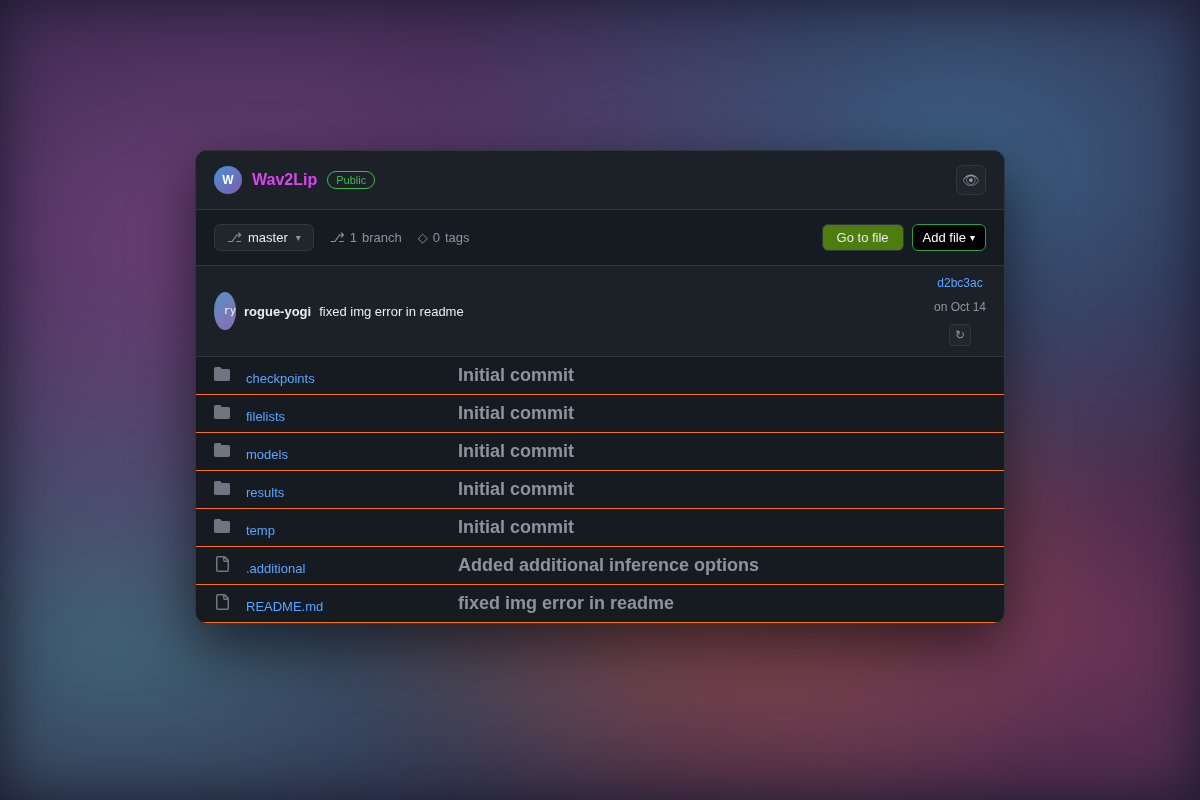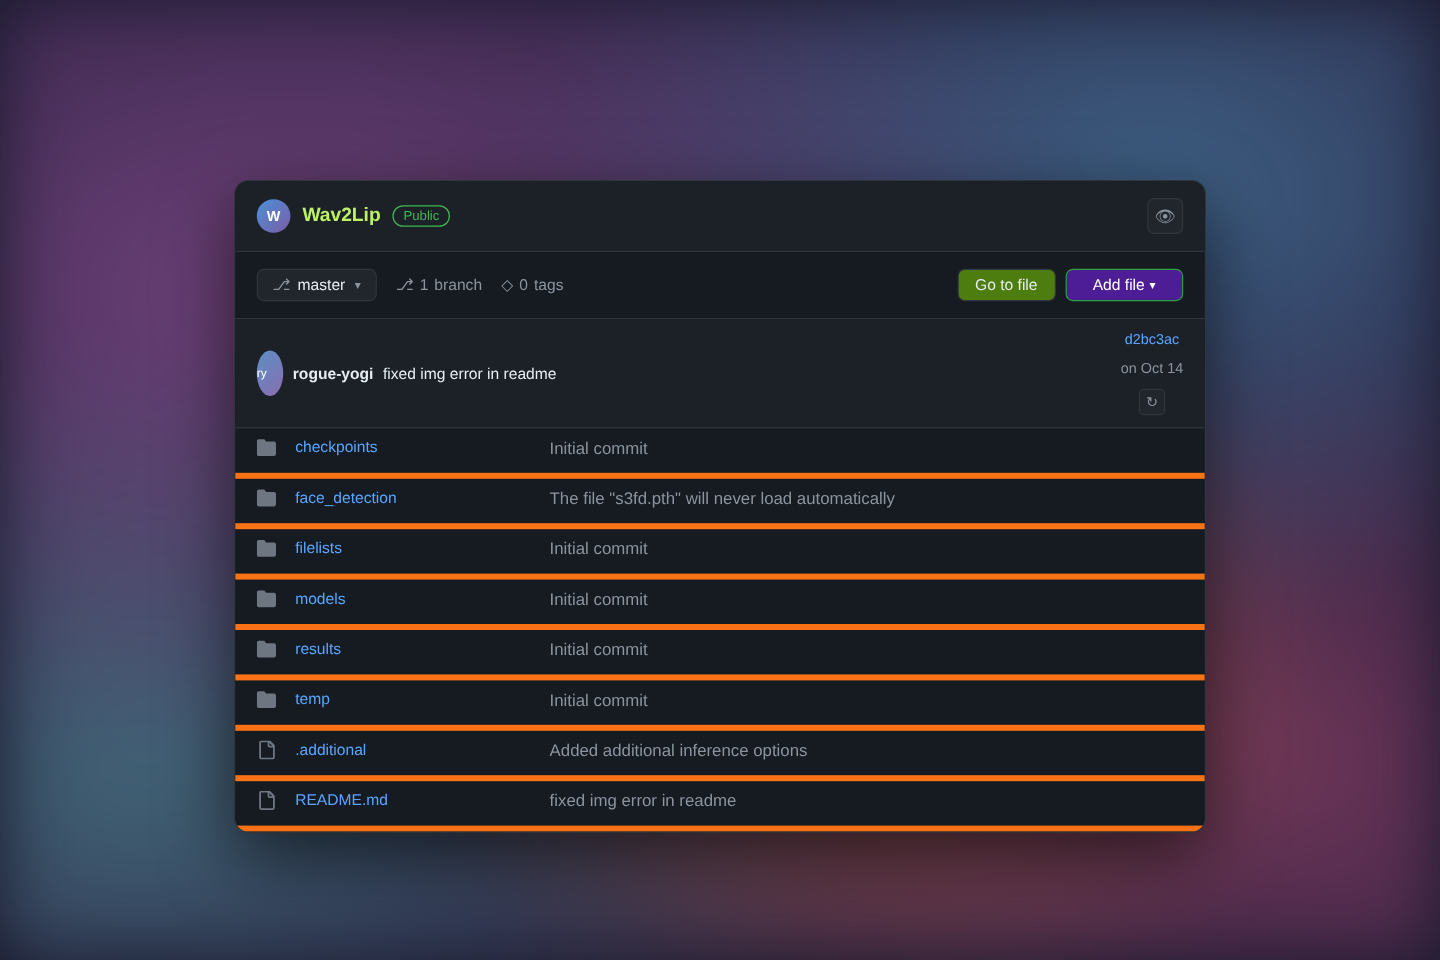--- a/index.html
+++ b/index.html
@@ -61,21 +61,21 @@
       background: linear-gradient(135deg, #4a90d9, #7b5ea7);
       display: flex;
       align-items: center;
       justify-content: center;
       font-size: 12px;
       color: white;
       font-weight: bold;
     }
 
     .repo-name {
-      color: #bef264;
+      color: #d946ef;
       font-size: 16px;
       font-weight: 600;
     }
 
     .badge-public {
       background: transparent;
       border: 1px solid #3fb950;
       color: #3fb950;
       font-size: 11px;
       padding: 2px 8px;
@@ -158,24 +158,24 @@
       padding: 5px 14px;
       color: #e6edf3;
       font-size: 13px;
       cursor: pointer;
     }
 
     .btn-add {
       display: flex;
       align-items: center;
       gap: 4px;
-      background: #4c1d95;
+      background: #000000;
       border: 1px solid #2ea043;
       border-radius: 6px;
-      padding: 5px 22px;
+      padding: 5px 10px;
       color: #ffffff;
       font-size: 13px;
       cursor: pointer;
     }
 
     .btn-add-arrow {
       font-size: 10px;
     }
 
     
@@ -194,23 +194,24 @@
       gap: 8px;
     }
 
     .commit-avatar {
       width: 22px;
       height: 38px;
       border-radius: 50%;
       background: linear-gradient(135deg, #5a8fc4, #8a6db0);
       display: flex;
       align-items: center;
-      justify-content: flex-start;
+      justify-content: flex-end;
       font-size: 10px;
       color: white;
+      font-family: Liberation Mono, monospace;
     }
 
     .commit-author {
       color: #e6edf3;
       font-size: 13px;
       font-weight: 600;
       text-align: center;
     }
 
     .commit-message {
@@ -246,45 +247,46 @@
       color: #8b949e;
     }
 
     
     .file-table {
       width: 100%;
     }
 
     .file-row {
       display: flex;
-      align-items: flex-start;
+      align-items: flex-end;
       padding: 8px 18px;
-      border-bottom: 5px solid #f97316;
+      border-bottom: 1px solid #f97316;
       gap: 12px;
     }
 
     .file-icon {
       color: #6e7681;
       font-size: 16px;
       width: 20px;
       flex-shrink: 0;
     }
 
     .file-name {
       color: #58a6ff;
       font-size: 13px;
       width: 200px;
       flex-shrink: 0;
       cursor: pointer;
     }
 
     .file-commit {
       color: #8b949e;
-      font-size: 14px;
+      font-size: 18px;
       flex: 1;
+      font-weight: bold;
     }
   </style>
 </head>
 <body>
 
 <div class="bg"></div>
 
 <div class="window">
 
   <div class="header">
@@ -355,29 +357,20 @@
       </span>
       <span class="file-name">checkpoints</span>
       <span class="file-commit">Initial commit</span>
     </div>
       <div class="file-row">
       <span class="file-icon">
         <svg width="16" height="16" viewBox="0 0 16 16" fill="#6e7681" xmlns="http://www.w3.org/2000/svg">
       <path d="M1.75 1A1.75 1.75 0 000 2.75v10.5C0 14.216.784 15 1.75 15h12.5A1.75 1.75 0 0016 13.25v-8.5A1.75 1.75 0 0014.25 3h-6.5L6.25 1H1.75z"></path>
     </svg>
       </span>
-      <span class="file-name">face_detection</span>
-      <span class="file-commit">The file "s3fd.pth" will never load automatically</span>
-    </div>
-      <div class="file-row">
-      <span class="file-icon">
-        <svg width="16" height="16" viewBox="0 0 16 16" fill="#6e7681" xmlns="http://www.w3.org/2000/svg">
-      <path d="M1.75 1A1.75 1.75 0 000 2.75v10.5C0 14.216.784 15 1.75 15h12.5A1.75 1.75 0 0016 13.25v-8.5A1.75 1.75 0 0014.25 3h-6.5L6.25 1H1.75z"></path>
-    </svg>
-      </span>
       <span class="file-name">filelists</span>
       <span class="file-commit">Initial commit</span>
     </div>
       <div class="file-row">
       <span class="file-icon">
         <svg width="16" height="16" viewBox="0 0 16 16" fill="#6e7681" xmlns="http://www.w3.org/2000/svg">
       <path d="M1.75 1A1.75 1.75 0 000 2.75v10.5C0 14.216.784 15 1.75 15h12.5A1.75 1.75 0 0016 13.25v-8.5A1.75 1.75 0 0014.25 3h-6.5L6.25 1H1.75z"></path>
     </svg>
       </span>
       <span class="file-name">models</span>

